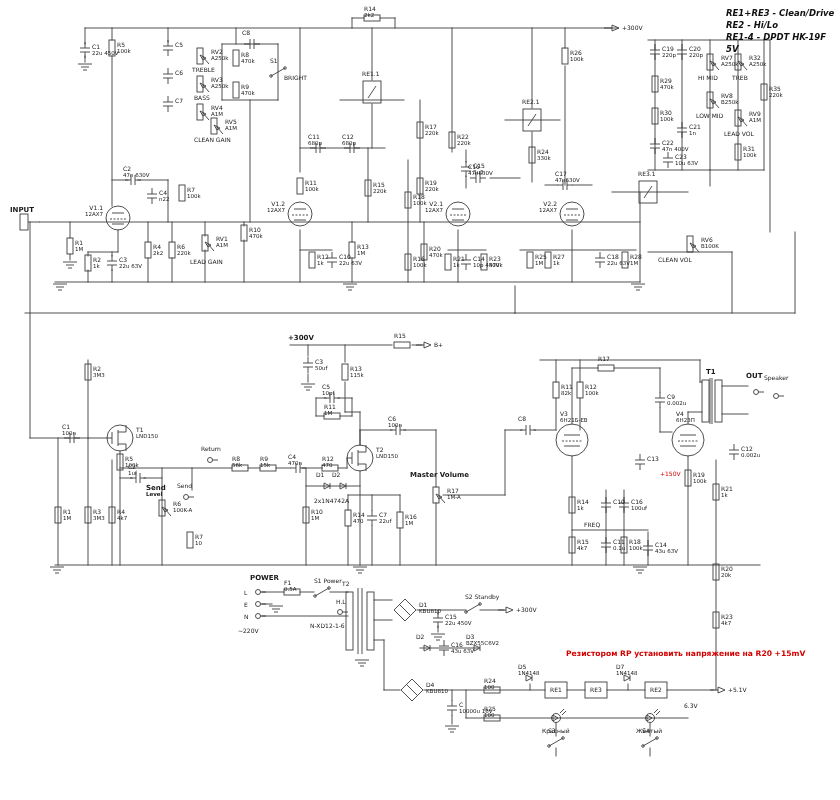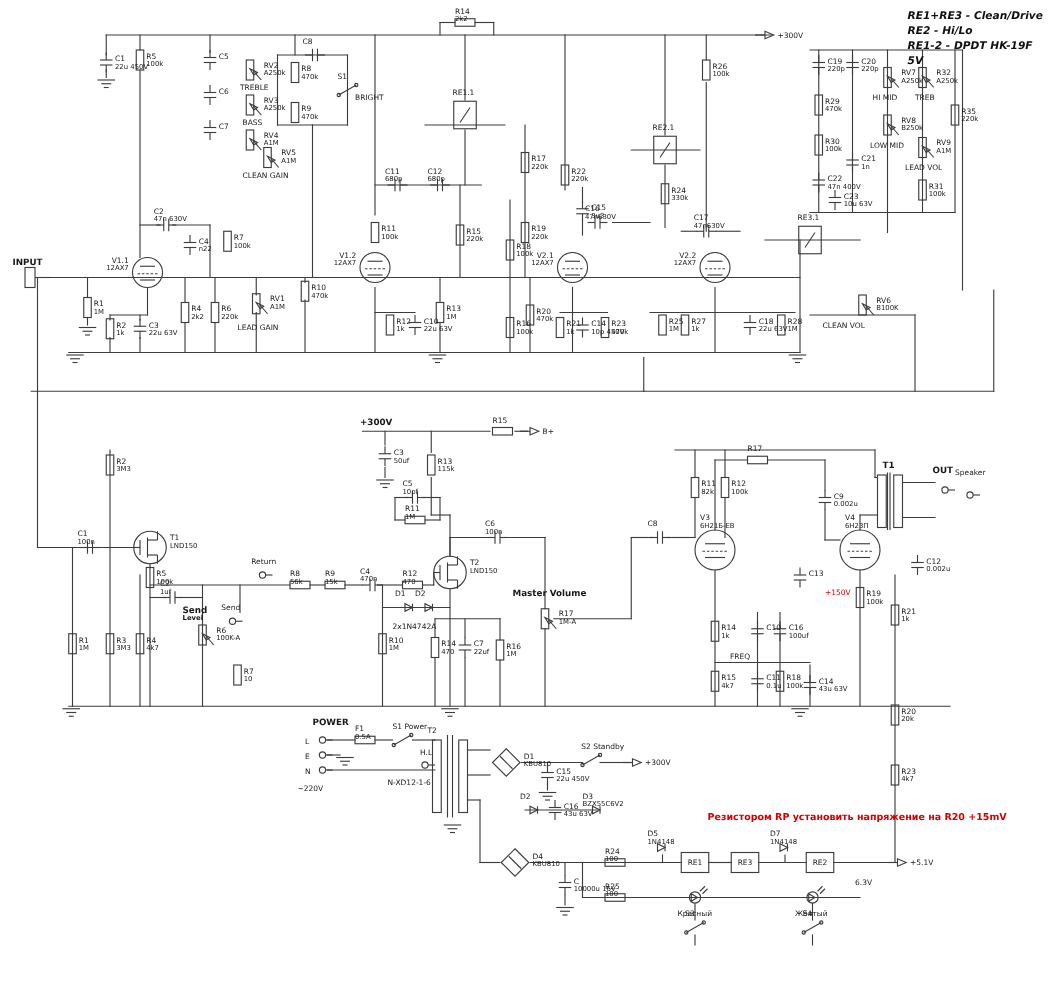--- a/index.html
+++ b/index.html
@@ -803,17 +803,17 @@
         <text x="684" y="708"><tspan x="684" dy="0" font-size="6">6.3V</tspan></text>
         <text x="548" y="733"><tspan x="548" dy="0" font-size="6">S3</tspan></text>
         <text x="642" y="733"><tspan x="642" dy="0" font-size="6">S4</tspan></text>
         <text x="728" y="692"><tspan x="728" dy="0" font-size="6">+5.1V</tspan></text>
       </g>
   </svg>
 
   <div class="legend">
     <div>RE1+RE3 - Clean/Drive</div>
     <div>RE2 - Hi/Lo</div>
-    <div>RE1-2 - DPDT HK-19F 5V</div>
+    <div>RE1-4 - DPDT HK-19F 5V</div>
   </div>
 
   <div class="rpnote">Резистором RP установить напряжение на R20 +15mV</div>
 </div>
 
 </body></html>

